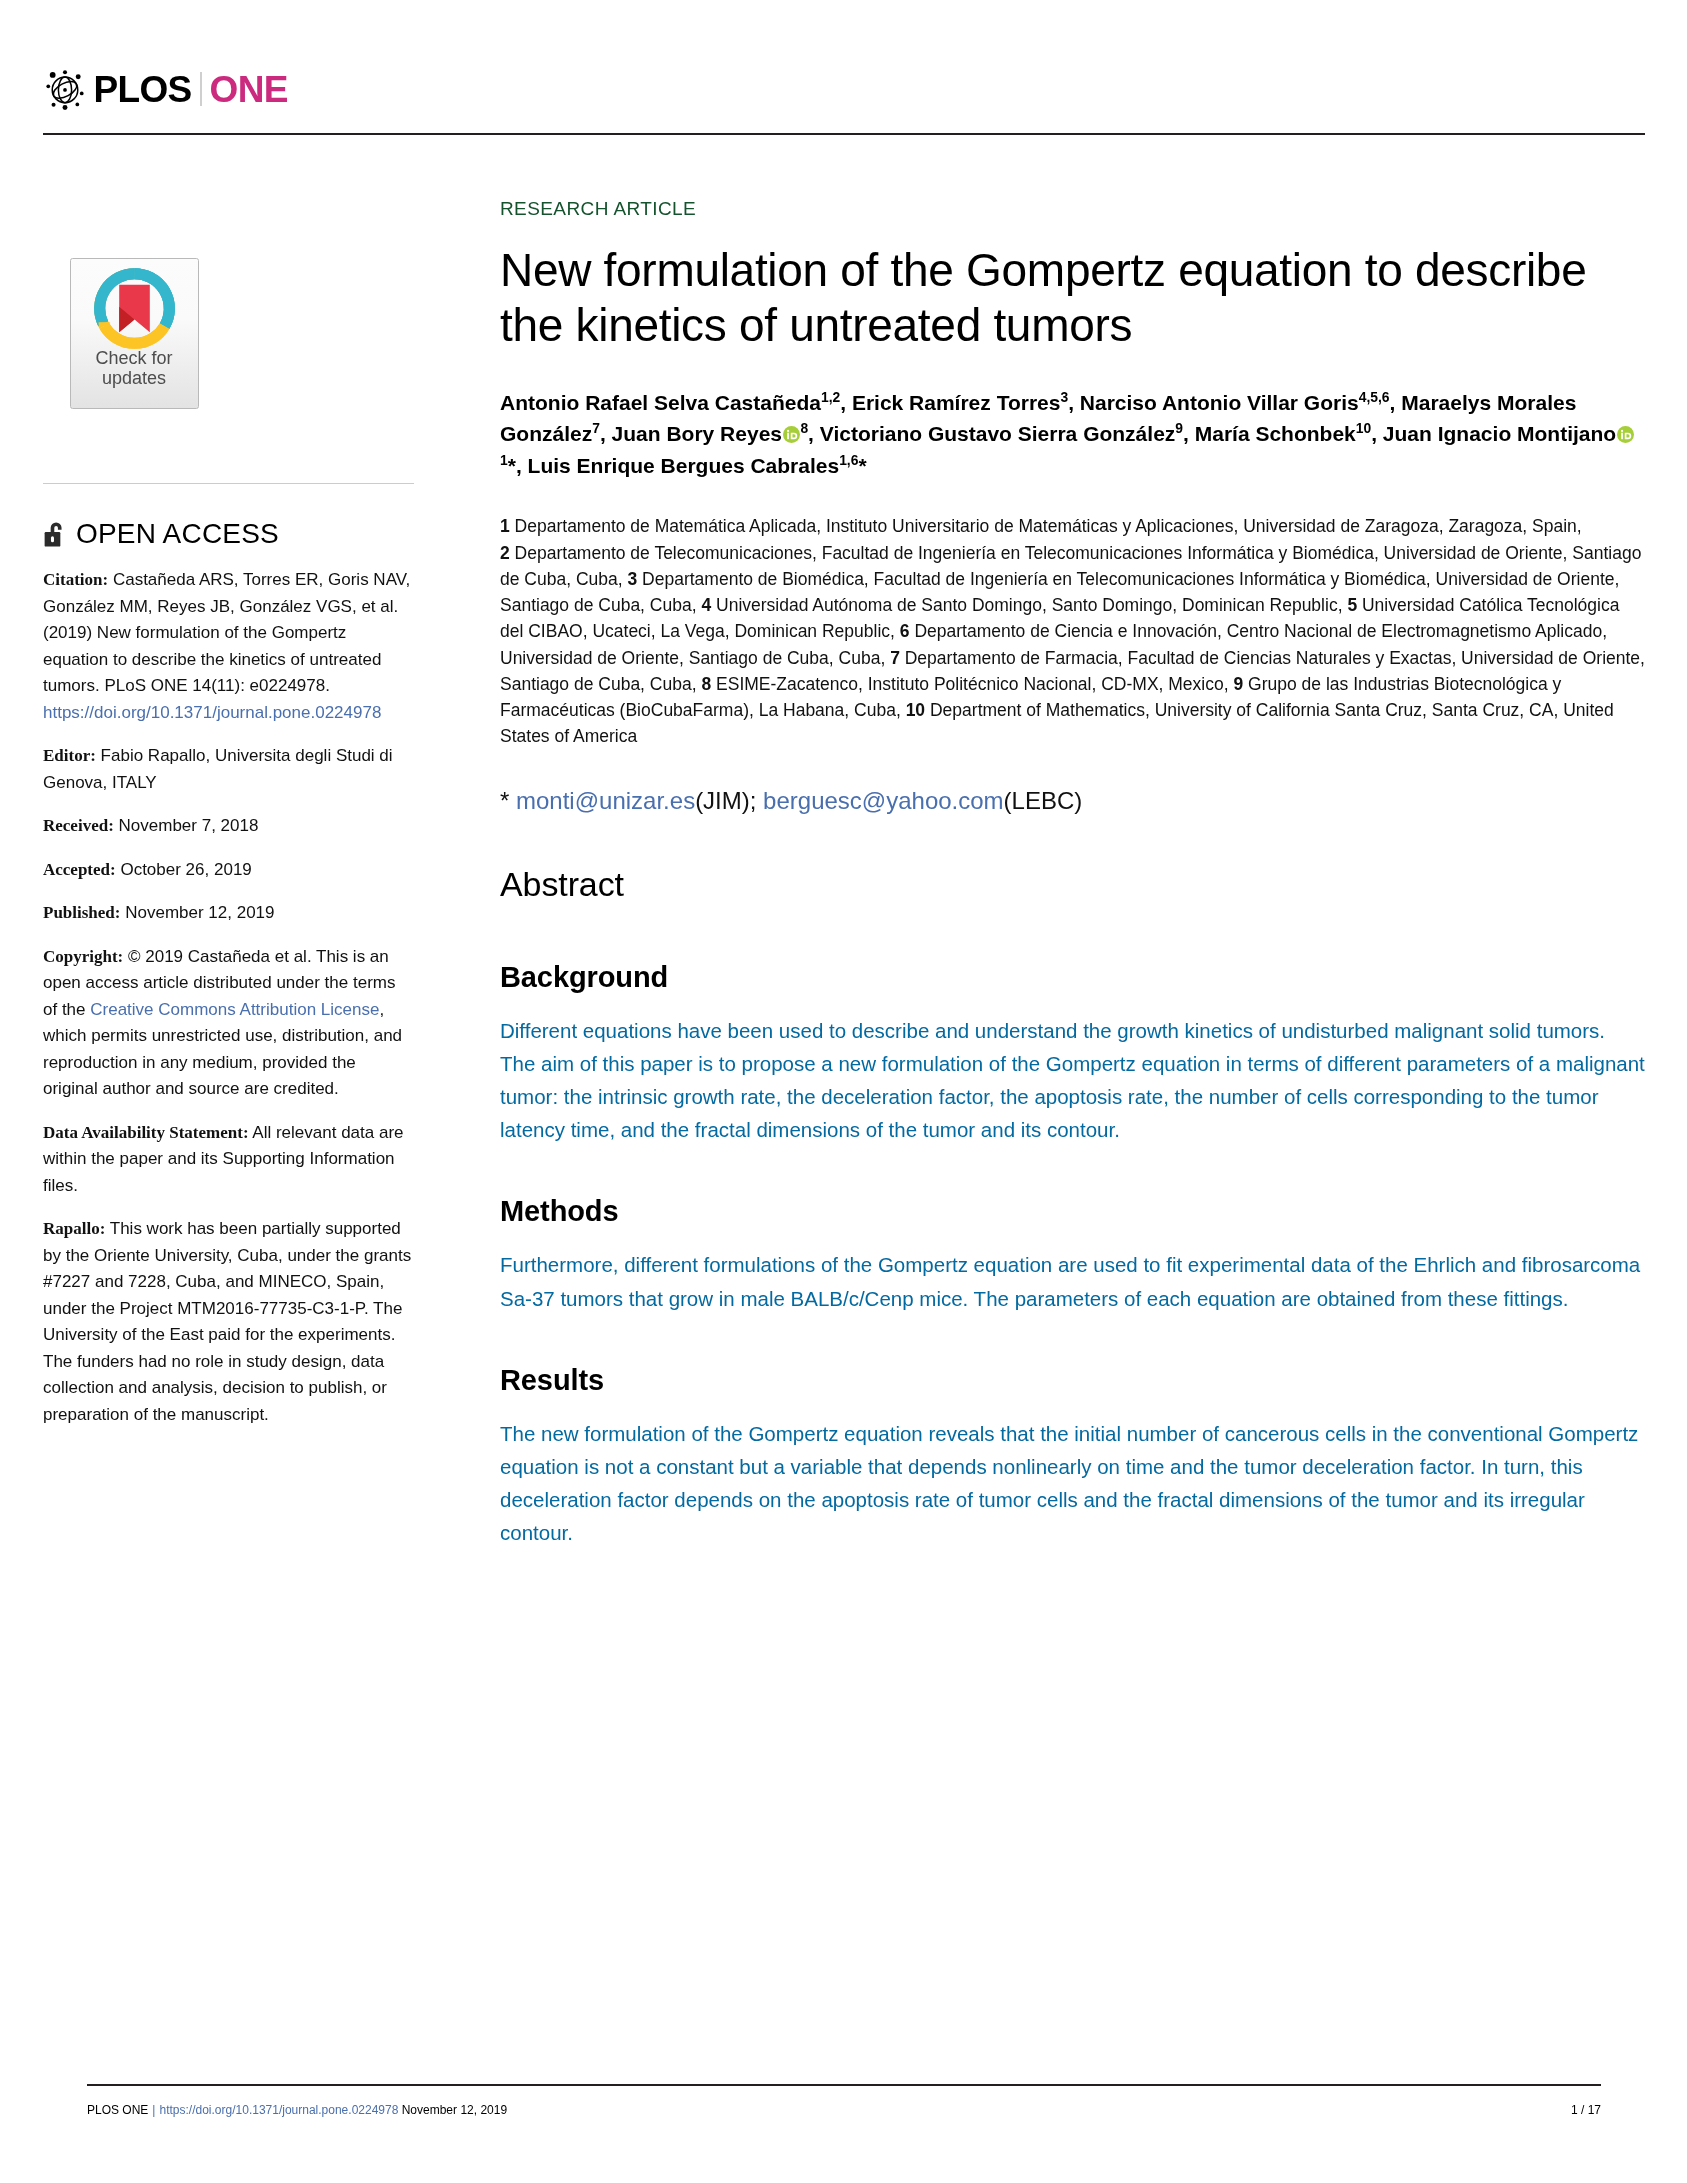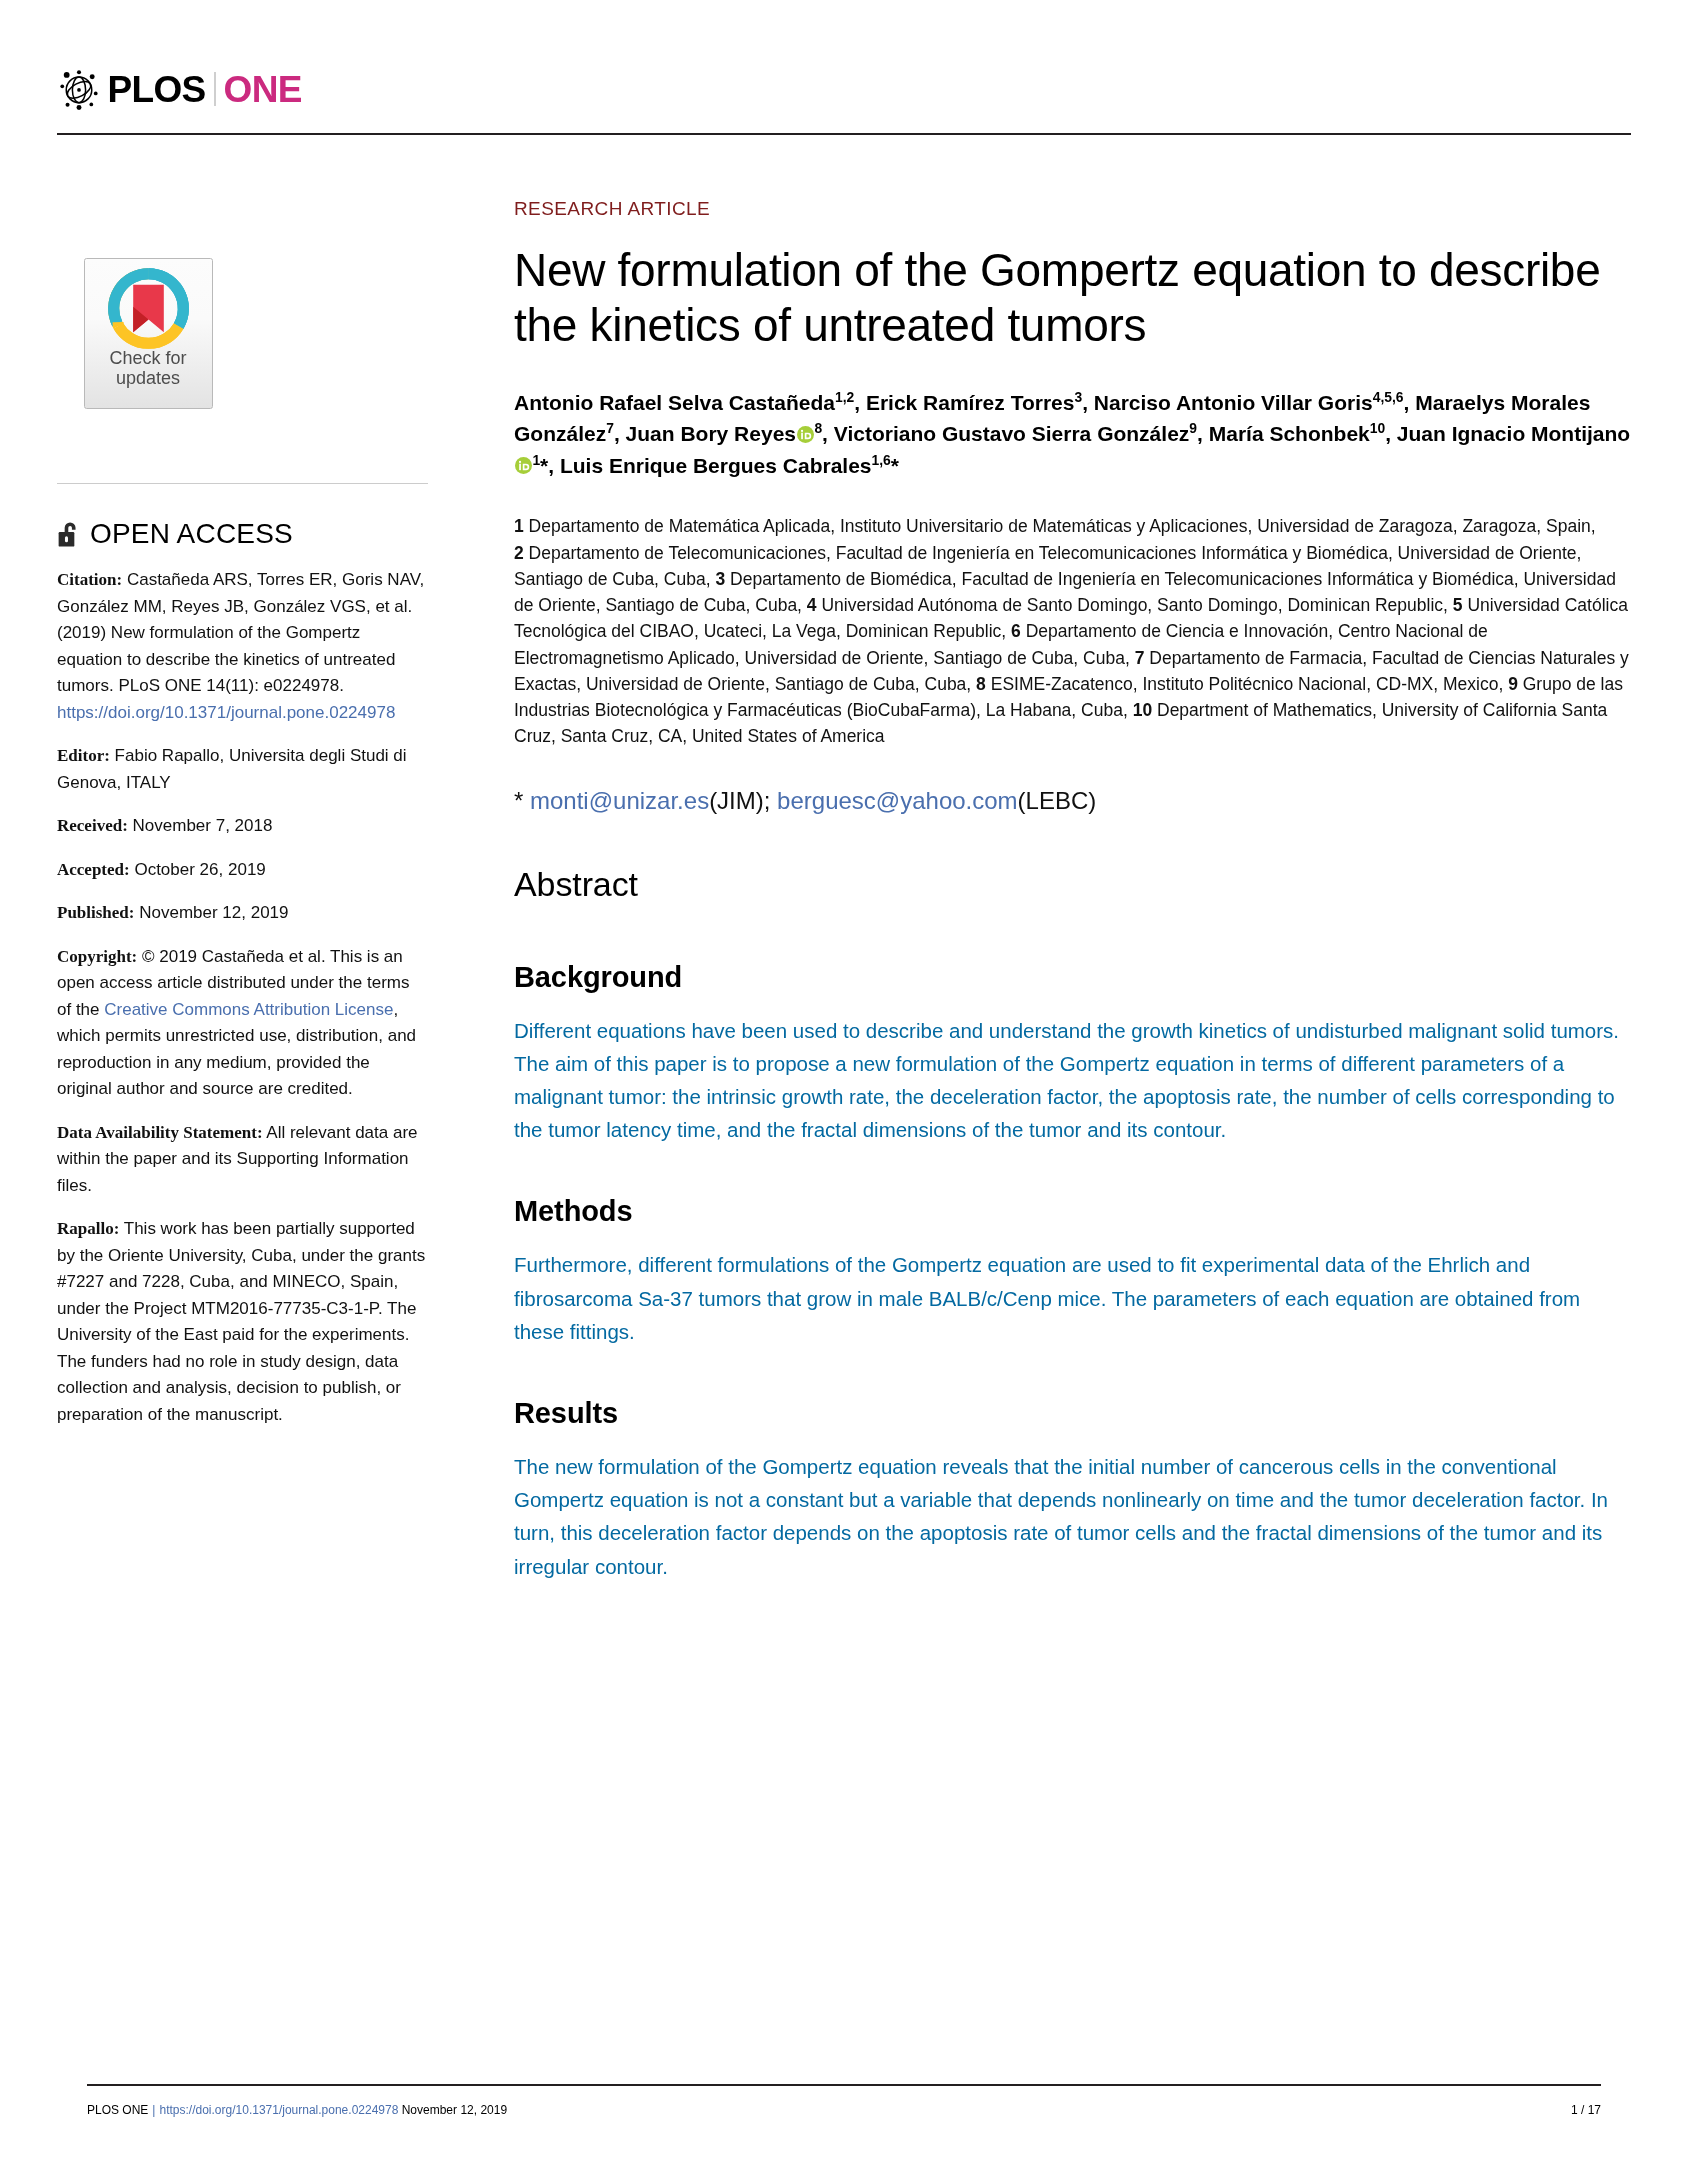--- a/index.html
+++ b/index.html
@@ -12,21 +12,21 @@
     color: #000000;
     position: relative;
     overflow: hidden;
   }
 
   .page {
     position: absolute;
     left: 0; top: 0;
     width: 1688px;
     height: 2183px;
-    padding: 0 57px;
+    padding: 0 43px;
   }
 
   
   .masthead {
     padding-top: 64px;
     height: 99px;
   }
   .plos-logo {
     display: flex;
     align-items: center;
@@ -129,21 +129,21 @@
     margin-top: 17px;
     text-align: left;
   }
   .meta-block b { font-weight: bold; font-family: Liberation Serif, serif; }
   .lnk { color: #4a6fae; text-decoration: none; word-break: break-word; }
 
   
   .kicker {
     font-size: 19px;
     letter-spacing: 0.4px;
-    color: #7f1d1d;
+    color: #14532d;
     margin-bottom: 22.5px;
   }
   .article-title {
     font-size: 46px;
     line-height: 1.20;
     font-weight: normal;
     color: #000;
     margin: 0 0 34px 0;
     letter-spacing: -0.3px;
   }

